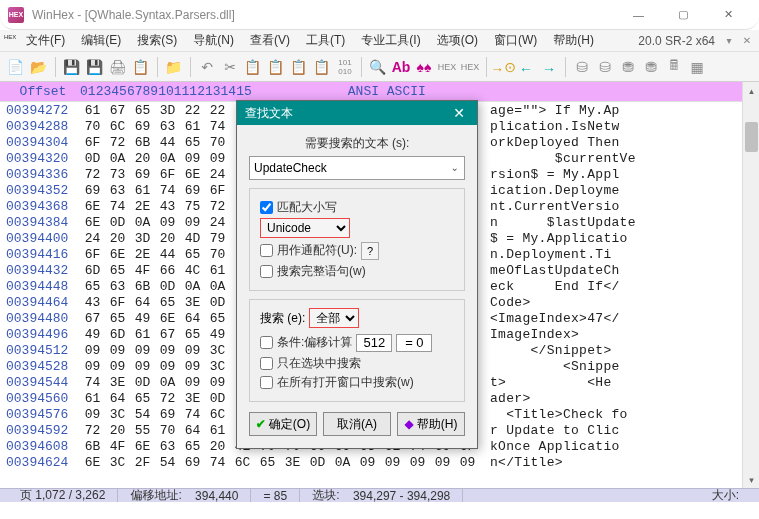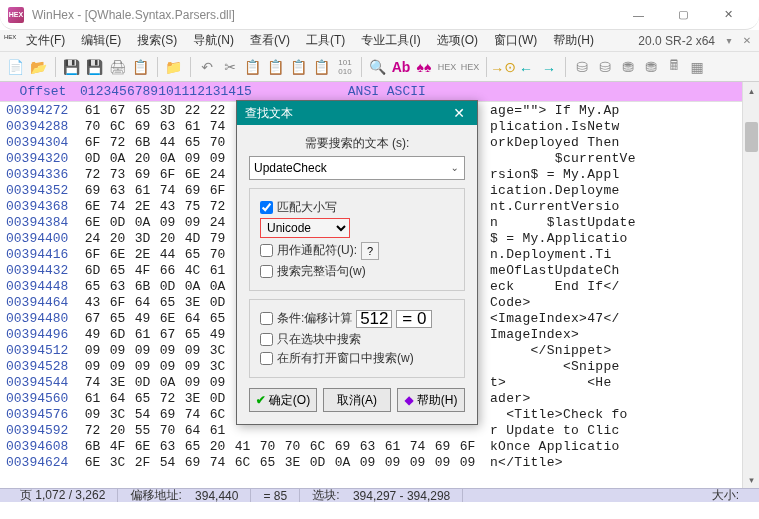--- a/index.html
+++ b/index.html
@@ -48,21 +48,21 @@
 .dialog { position: absolute; top: 100px; left: 236px; width: 242px; background: #f0f0f0; border: 1px solid #666; box-shadow: 2px 2px 10px rgba(0,0,0,0.3); }
 .dlgtitle { height: 24px; background: #008b8b; color: #fff; display: flex; align-items: center; padding: 0 8px; font-size: 12px; }
 .dlgtitle .dlgclose { margin-left: auto; font-size: 14px; width: 20px; text-align: center; }
 .dlgbody { padding: 10px 12px 12px; }
 .dlglbl { text-align: center; margin-bottom: 4px; color: #333; font-size: 12px; }
 .dlginput { width: 100%; height: 22px; border: 1px solid #999; padding: 11px 4px; background: #fff; font-size: 12px; }
 .chk { display: flex; align-items: center; gap: 4px; margin: 2px 0; font-size: 12px; color: #333; }
 .chk input { width: 13px; height: 13px; }
 .opt-group { border: 1px solid #ccc; padding: 8px 10px; margin-top: 8px; background: #f0f0f0; }
 .row { display: flex; align-items: center; gap: 4px; }
-.smallin { width: 36px; height: 18px; border: 1px solid #999; background: #fff; font-size: 17px; text-align: center; }
+.smallin { width: 36px; height: 18px; border: 1px solid #999; background: #fff; font-size: 13px; text-align: center; }
 .qbtn { width: 18px; height: 18px; border: 1px solid #aaa; background: #f5f5f5; font-size: 11px; display:flex;align-items:center;justify-content:center; }
 .sel { height: 20px; border: 1px solid #ef4444; background: #f5f5f5; font-size: 12px; padding: 1px 2px; }
 .dlgbtns { display: flex; gap: 6px; margin-top: 10px; justify-content: space-between; }
 .dlgbtn { flex: 1; height: 24px; border: 1px solid #888; background: #e8e8e8; font-size: 12px; display: flex; align-items: center; justify-content: center; gap: 3px; }
 </style>
 </head>
 <body>
 
 <div class="titlebar">
   <div class="logo">HEX</div>
@@ -209,20 +209,24 @@
           </label>
         <div class="qbtn">?</div>
       </div>
       <label class="chk">
           <input type="checkbox" style="">
           <span>搜索完整语句(w)</span>
         </label>
     </div>
 
     <div class="opt-group">
+      <div class="row" style="margin-bottom:4px;">
+        <span>搜索 (e):</span>
+        <select class="sel" style="width:50px;"><option>全部</option></select>
+      </div>
       <div class="row">
         <label class="chk">
             <input type="checkbox" style="">
             <span>条件:偏移计算</span>
           </label>
         <input class="smallin" value="512" style="">
         <input class="smallin" value="= 0" style="">
       </div>
       <label class="chk">
           <input type="checkbox" style="">

